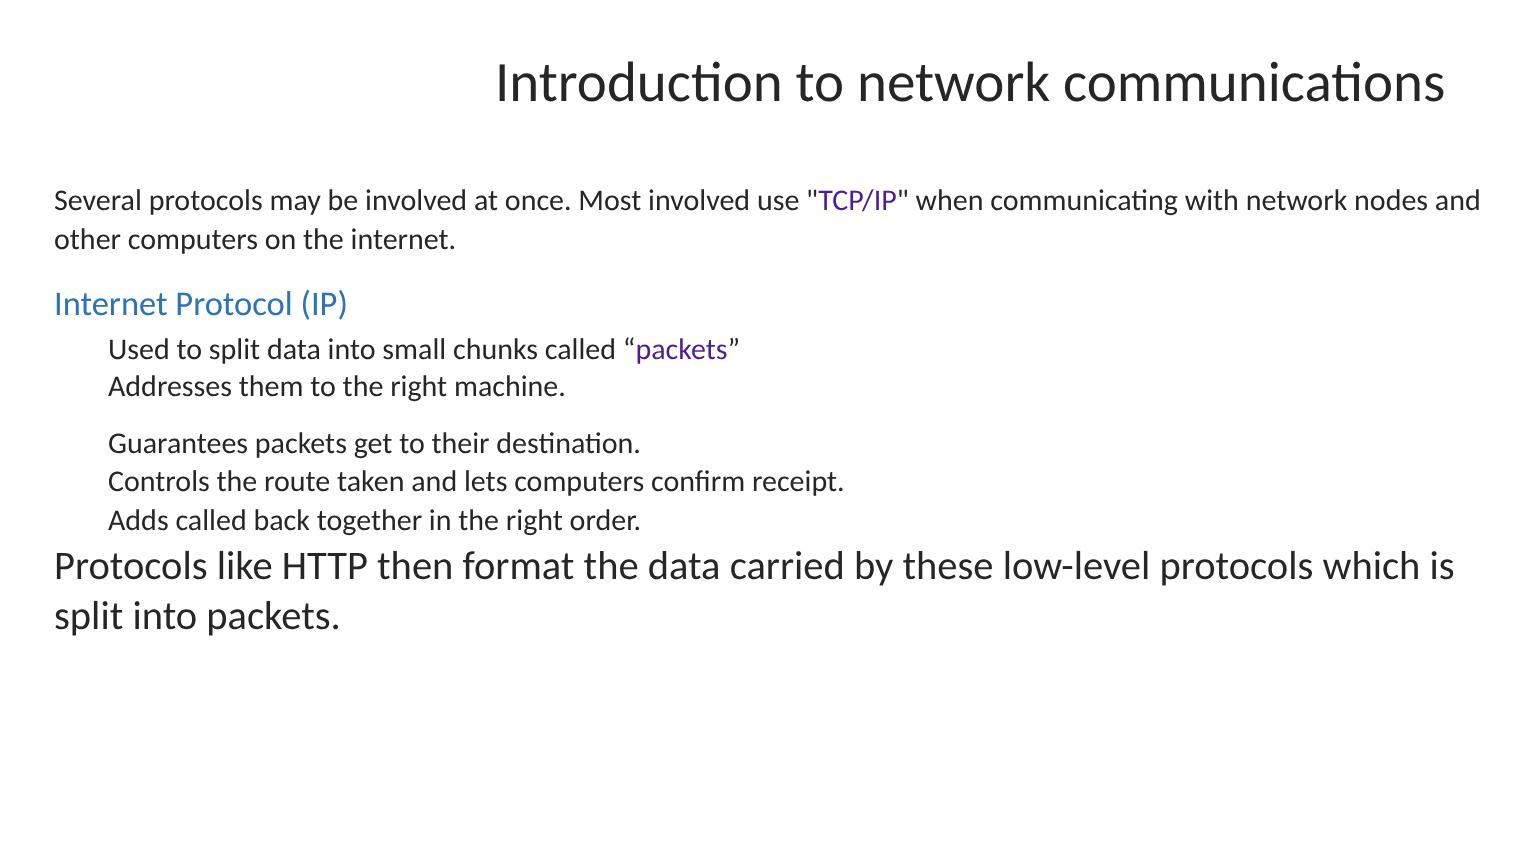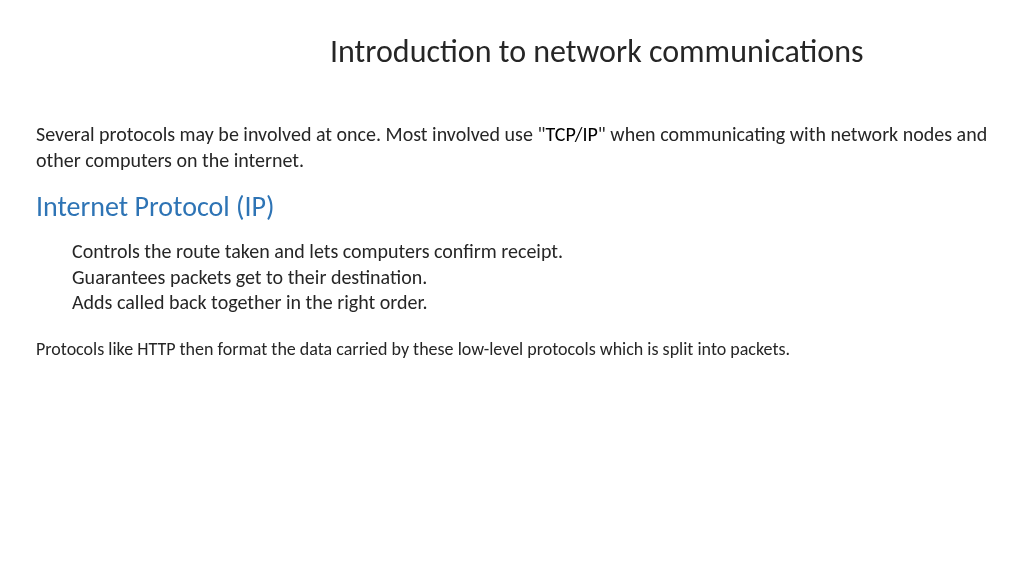--- a/index.html
+++ b/index.html
@@ -14,71 +14,76 @@
   .slide {
     position: relative;
     width: 1024px;
     height: 576px;
     box-sizing: border-box;
   }
   .title {
     position: absolute;
     top: 32px;
     left: 330px;
-    font-size: 32px;
+    font-size: 38px;
     font-weight: 400;
     color: #262626;
   }
   .body {
     position: absolute;
     top: 122px;
     left: 36px;
     right: 36px;
     font-size: 20px;
     line-height: 1.28;
   }
   .intro { margin-bottom: 16px; }
   .section-head {
     color: #2E74B5;
-    font-size: 28px;
+    font-size: 23px;
     margin-top: 6px;
     margin-bottom: 2px;
   }
   .indent {
     margin-left: 36px;
   }
   .indent div { margin-bottom: 0px; }
-  .blue { color: #000000; }
+  .blue { color: #4c1d95; }
   .closing {
-    margin-top: 22px;
-    font-size: 18px;
+    font-size: 27px;
     font-weight: 400;
     line-height: 1.25;
   }
   .gap { height: 12px; }
 </style>
 </head>
 <body>
 
 <div class="slide">
 
   <div class="title">Introduction to network communications</div>
 
   <div class="body">
 
     <div class="intro">
       <span>Several protocols may be involved at once. Most involved use "</span><span class="blue">TCP/IP</span><span>" when communicating with network nodes and other computers on the internet.</span>
     </div>
 
     <div class="section-head">Internet Protocol (IP)</div>
+    <div class="indent">
+      <div>
+        <span>Used to split data into small chunks called “</span><span class="blue">packets</span><span>”</span>
+      </div>
+      <div>Addresses them to the right machine.</div>
+    </div>
 
     <div class="gap"></div>
 
     <div class="indent">
+      <div>Guarantees packets get to their destination.</div>
       <div>Controls the route taken and lets computers confirm receipt.</div>
-      <div>Guarantees packets get to their destination.</div>
       <div>Adds called back together in the right order.</div>
     </div>
 
     <div class="closing">Protocols like HTTP then format the data carried by these low-level protocols which is split into packets.</div>
 
   </div>
 </div>
 
 </body></html>

